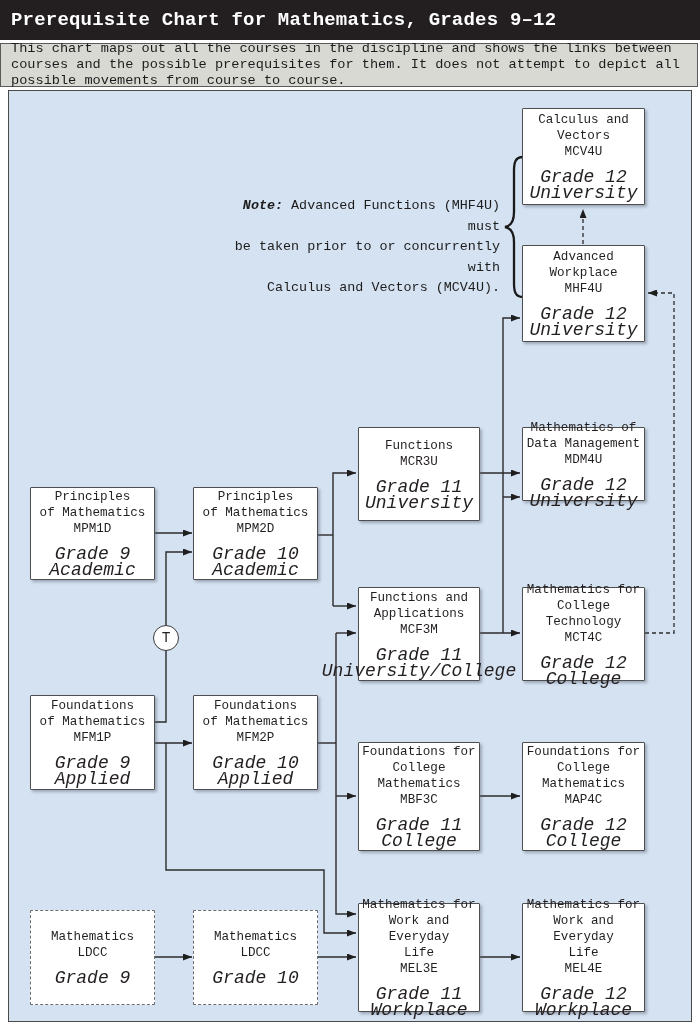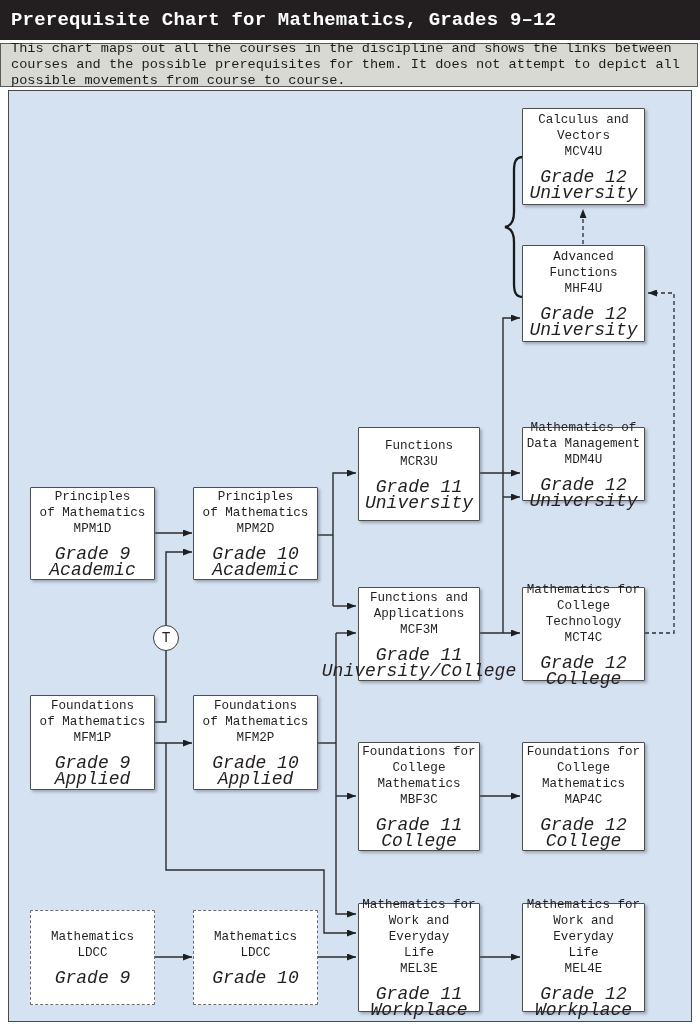--- a/index.html
+++ b/index.html
@@ -83,31 +83,34 @@
       <path d="M155,957 H192" marker-end="url(#arrow)"></path>
       <path d="M318,957 H356" marker-end="url(#arrow)"></path>
     </g>
     <g stroke="#2b2b2b" stroke-width="1.3" fill="none" stroke-dasharray="4 3">
       <path d="M583,244 V209" marker-end="url(#arrow)"></path>
       <path d="M645,633 H674 V293 H648" marker-end="url(#arrow)"></path>
     </g>
     <path d="M523,157 C515,157 514,163 514,171 L514,212 C514,221 511,226 505,227 C511,228 514,233 514,242 L514,283 C514,291 515,297 523,297" stroke="#1a1a1a" stroke-width="2.3" fill="none" stroke-linecap="round"></path>
   </svg>
 
+  <div id="note"><span class="lbl">Note:</span><span> Advanced Functions (MHF4U) must
+be taken prior to or concurrently with
+Calculus and Vectors (MCV4U).</span></div>
 
   <div class="box" style="left:522px;top:108px;width:123px;height:97px;">
     <div class="name">Calculus and
 Vectors
 MCV4U</div>
     <div class="grade">Grade 12
 University</div>
   </div>
   <div class="box" style="left:522px;top:245px;width:123px;height:97px;">
     <div class="name">Advanced
-Functions
+Workplace
 MHF4U</div>
     <div class="grade">Grade 12
 University</div>
   </div>
   <div class="box" style="left:522px;top:427px;width:123px;height:74px;">
     <div class="name">Mathematics of
 Data Management
 MDM4U</div>
     <div class="grade">Grade 12
 University</div>

